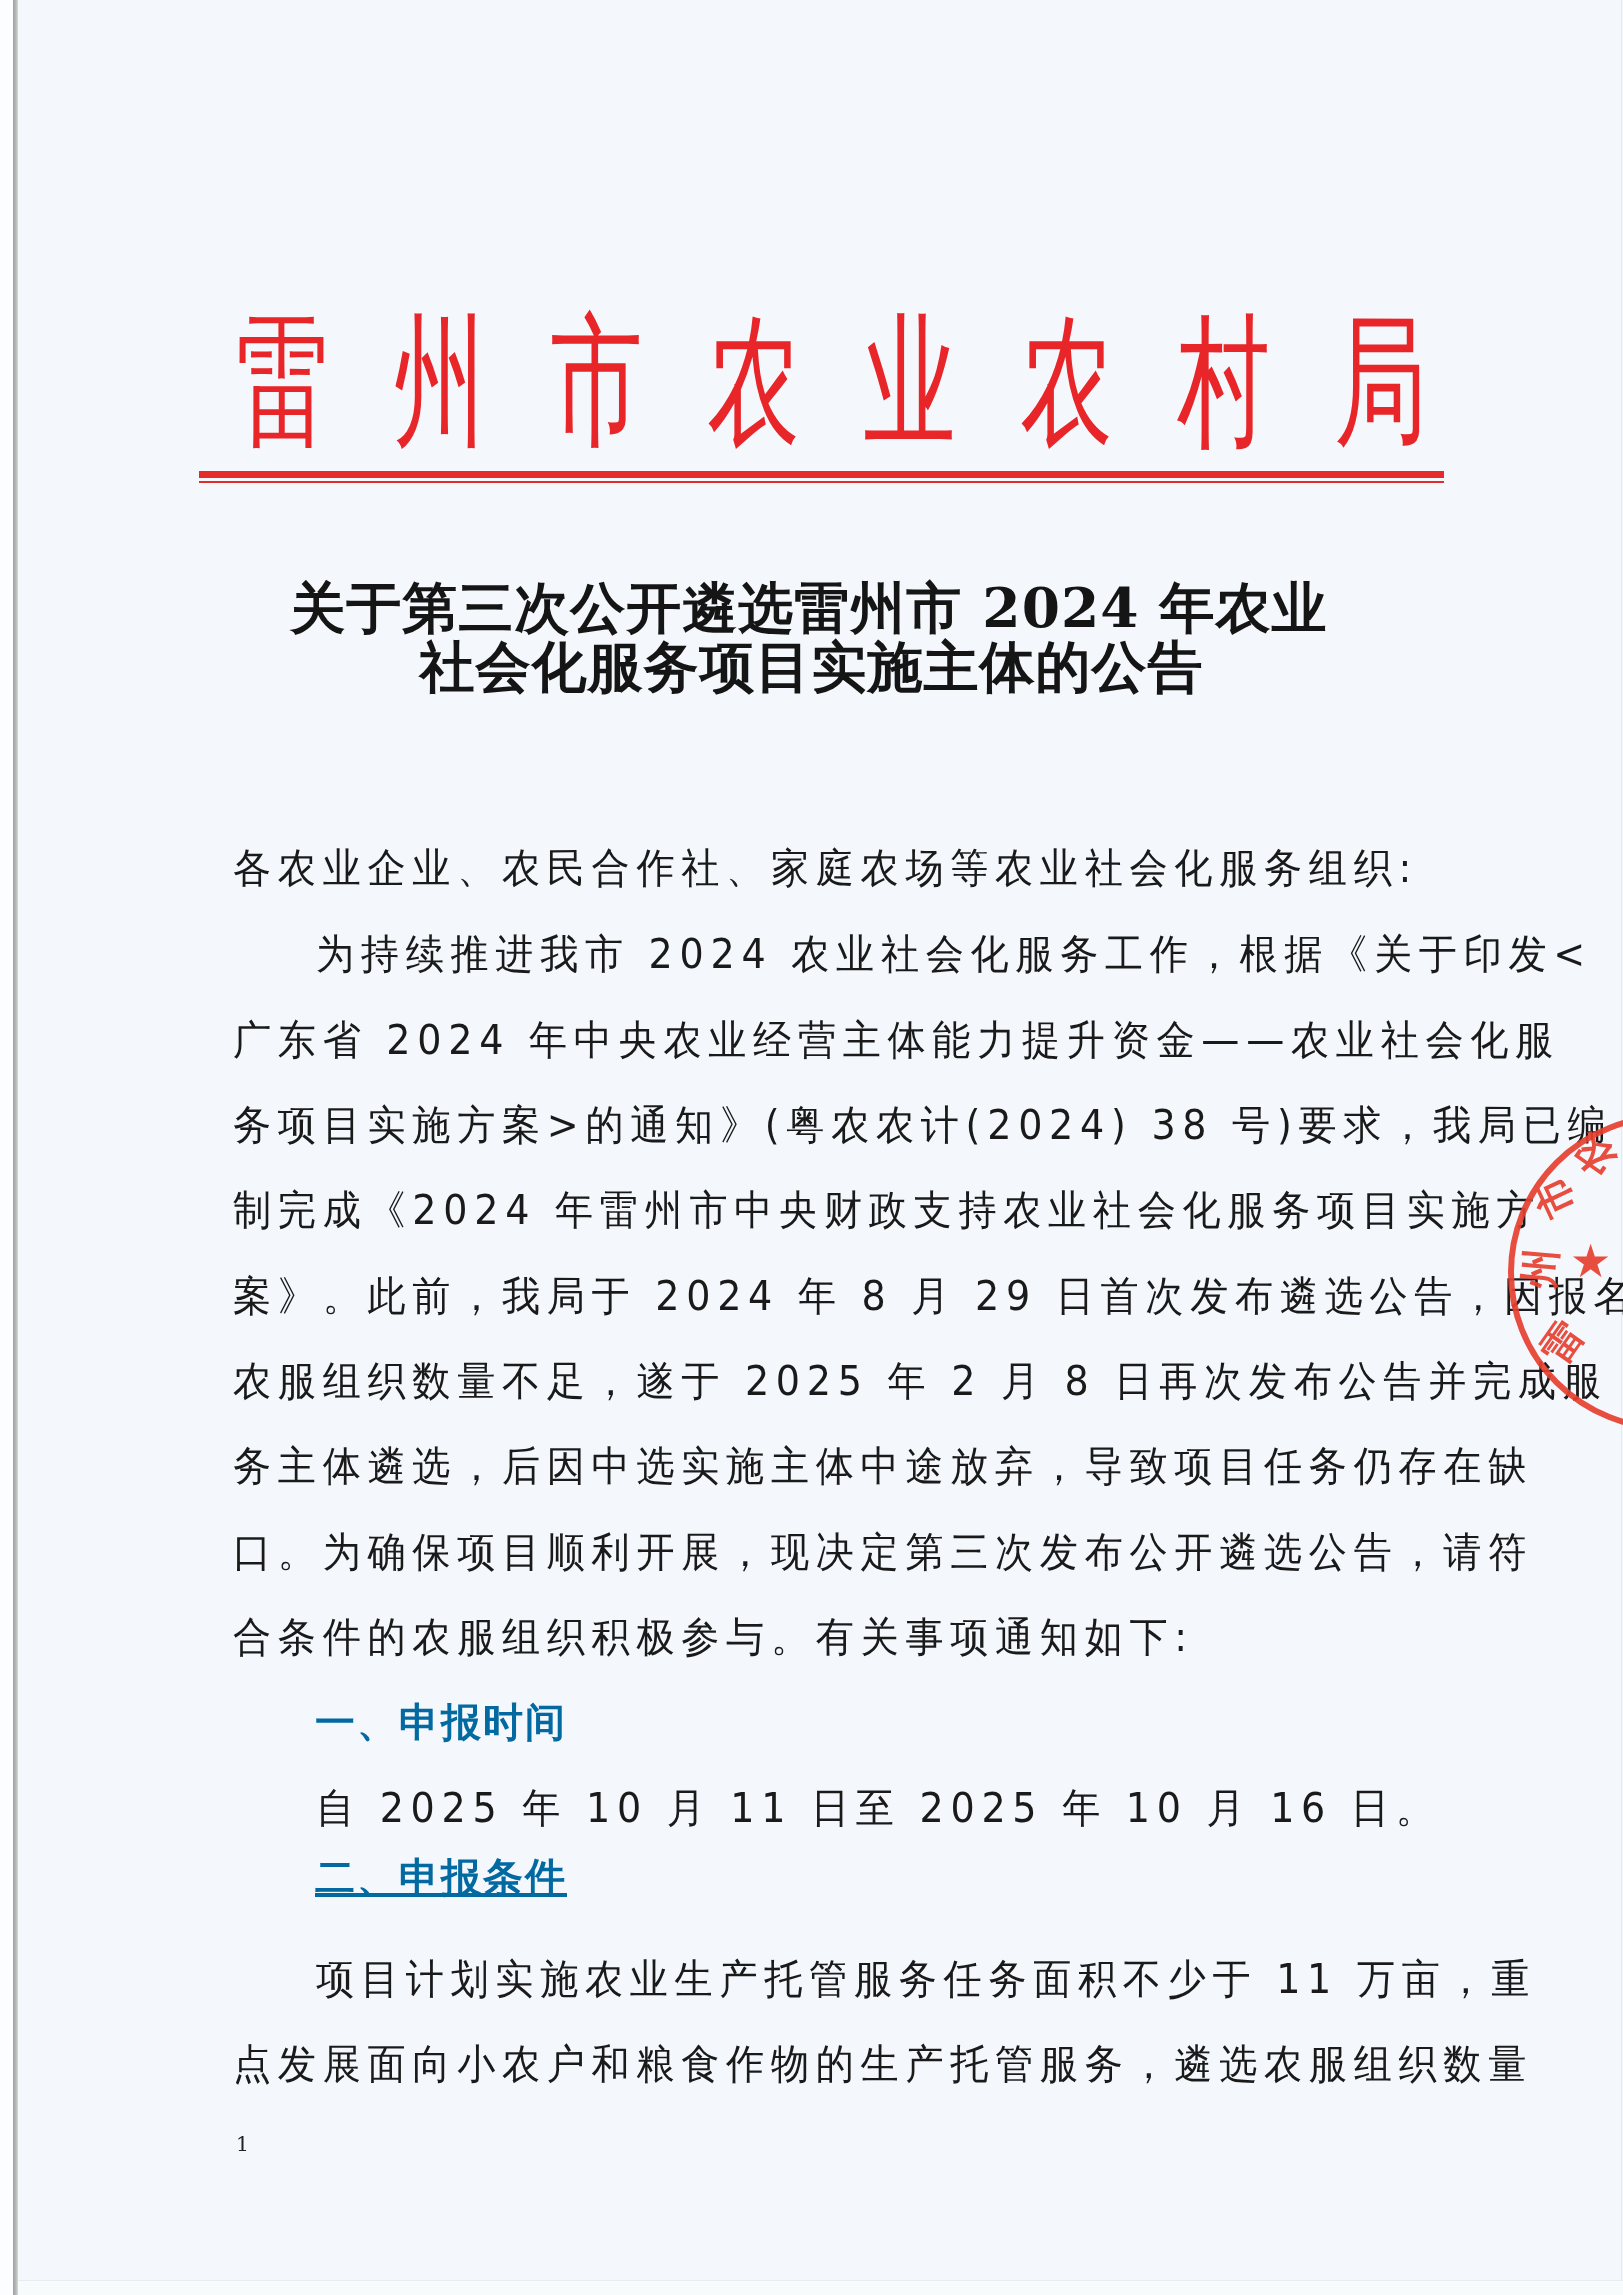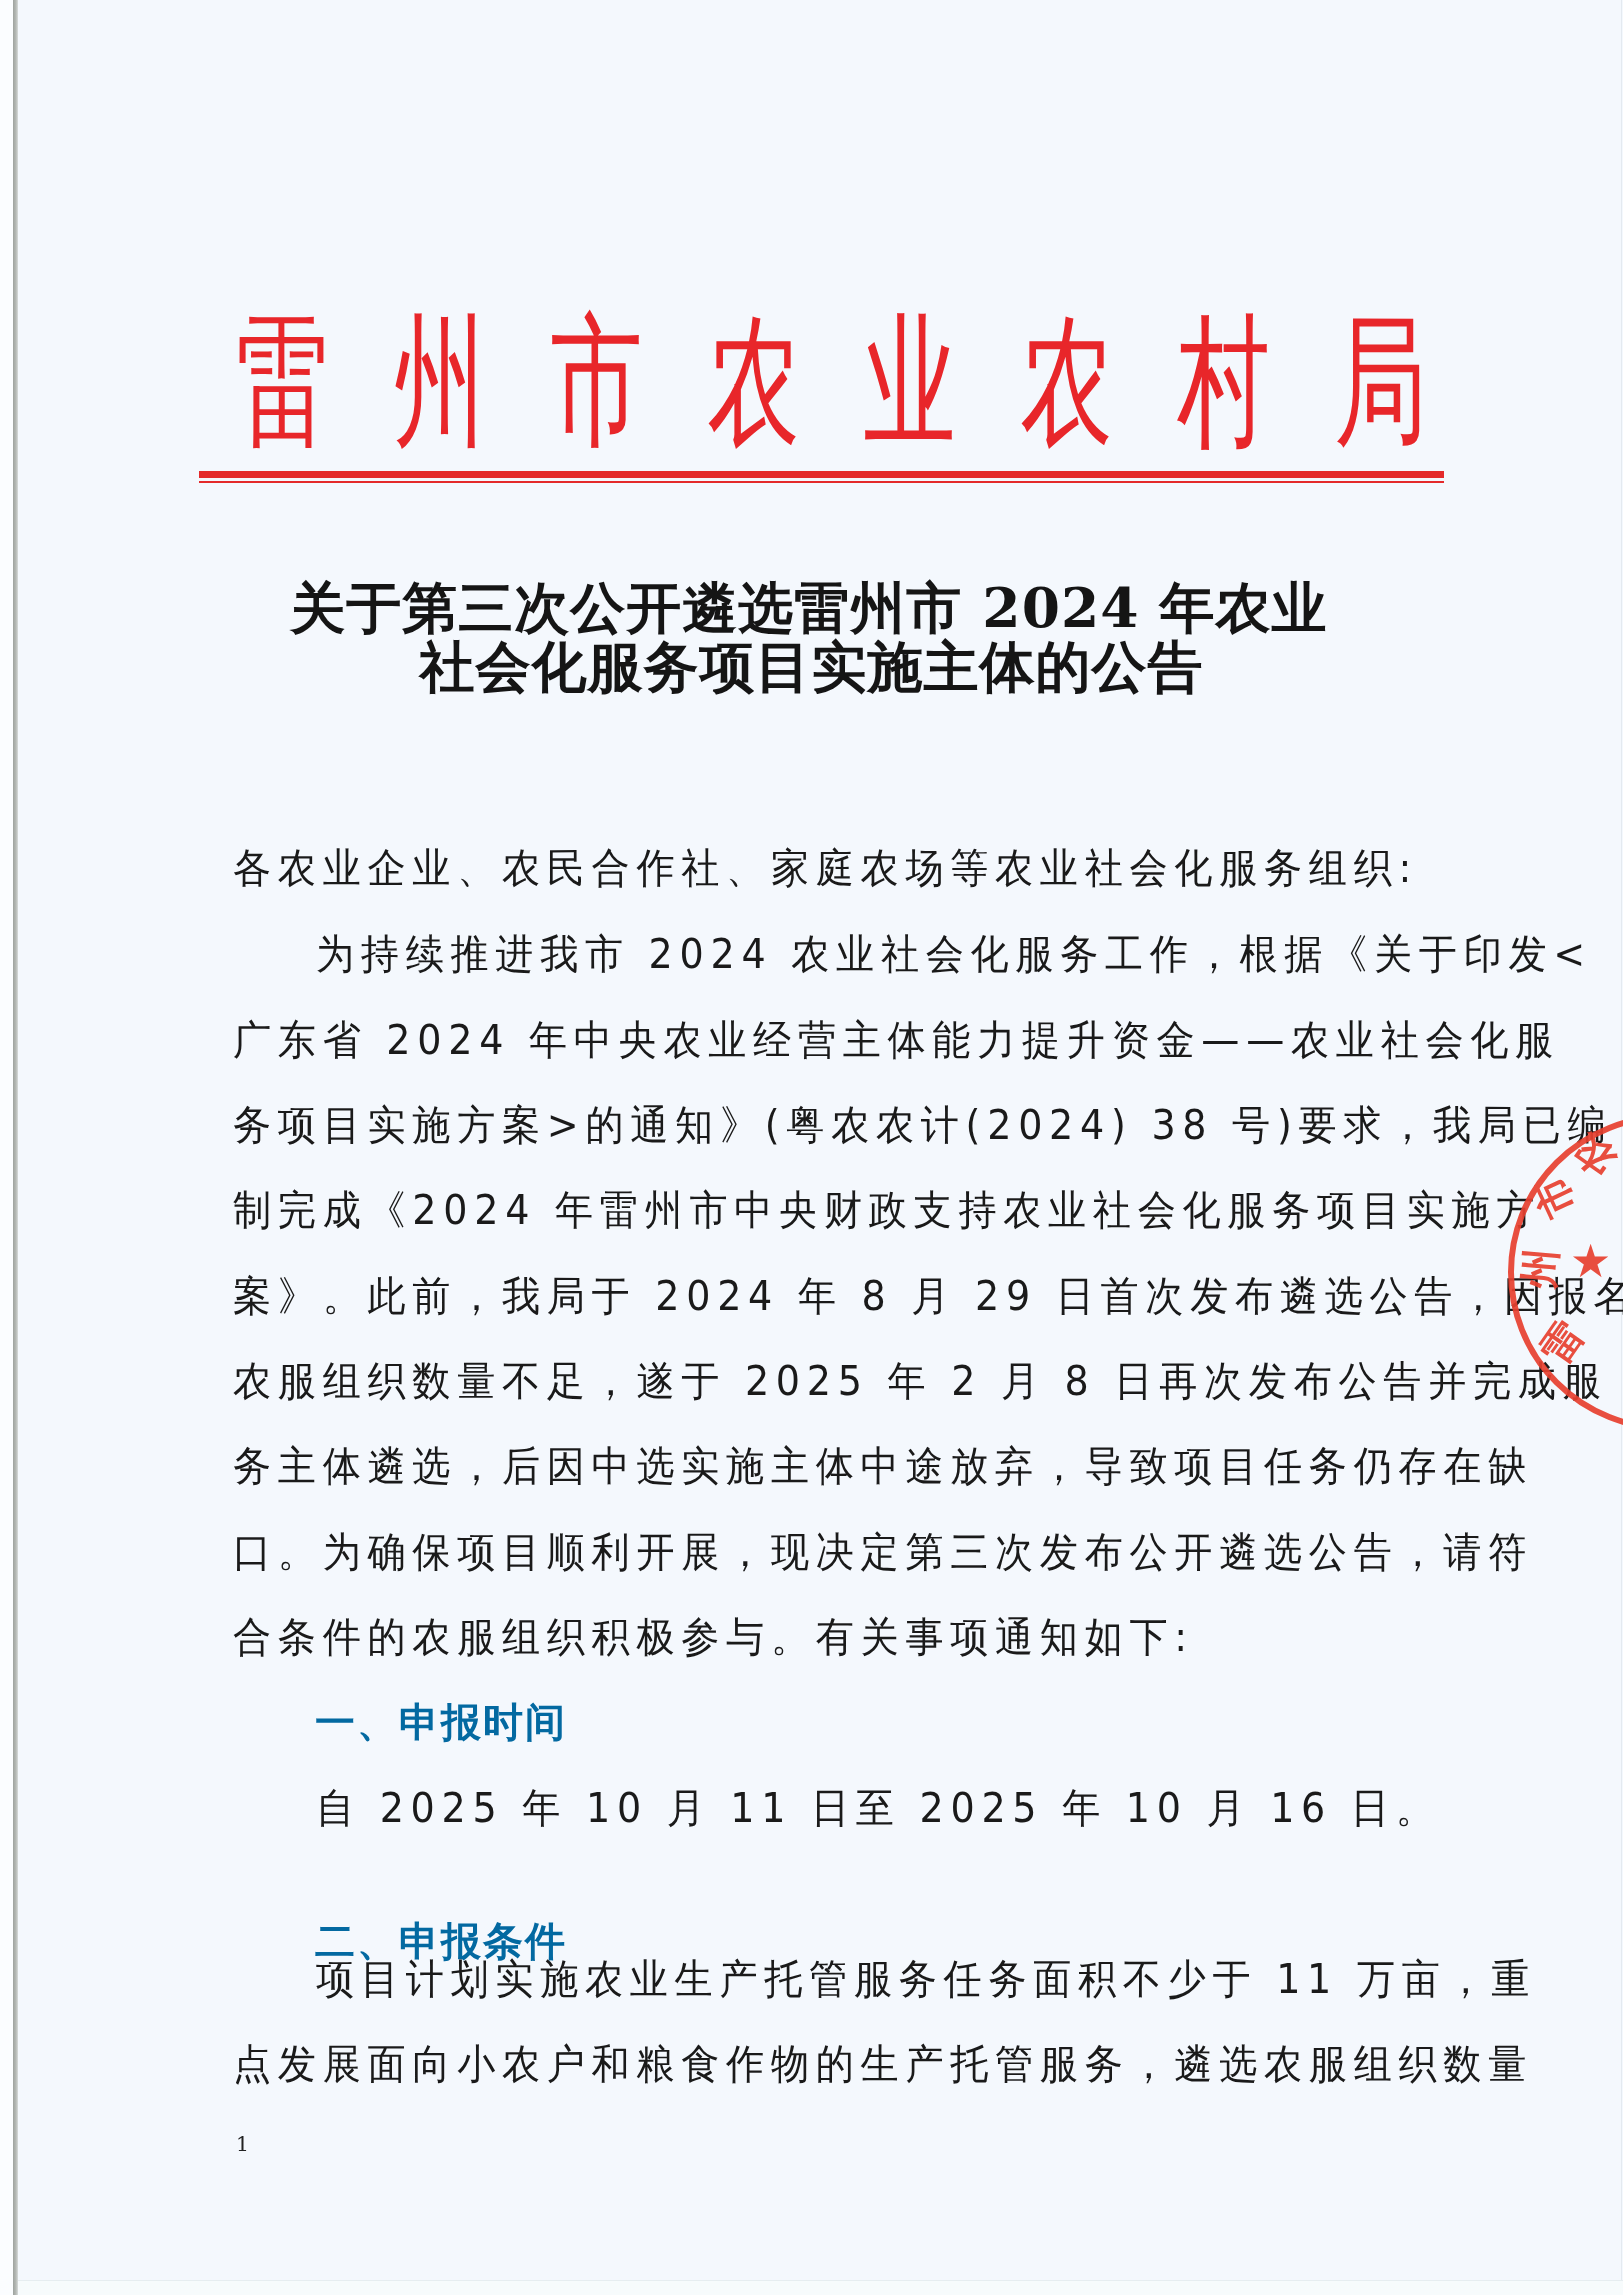--- a/index.html
+++ b/index.html
@@ -201,21 +201,21 @@
   <div class="line" style="top:1185px;">制完成《2024 年雷州市中央财政支持农业社会化服务项目实施方</div>
   <div class="line" style="top:1271px;">案》。此前，我局于 2024 年 8 月 29 日首次发布遴选公告，因报名</div>
   <div class="line" style="top:1356px;">农服组织数量不足，遂于 2025 年 2 月 8 日再次发布公告并完成服</div>
   <div class="line" style="top:1441px;">务主体遴选，后因中选实施主体中途放弃，导致项目任务仍存在缺</div>
   <div class="line" style="top:1527px;">口。为确保项目顺利开展，现决定第三次发布公开遴选公告，请符</div>
   <div class="line" style="top:1612px;">合条件的农服组织积极参与。有关事项通知如下:</div>
 
   <div class="section-heading" style="top:1697px;">一、申报时间</div>
   <div class="line indent" style="top:1783px;">自 2025 年 10 月 11 日至 2025 年 10 月 16 日。</div>
 
-  <div class="section-heading" style="top:1916px;">二、申报条件</div>
+  <div class="section-heading" style="top:1852px;text-decoration:underline;">二、申报条件</div>
   <div class="line indent" style="top:1954px;">项目计划实施农业生产托管服务任务面积不少于 11 万亩，重</div>
   <div class="line" style="top:2039px;">点发展面向小农户和粮食作物的生产托管服务，遴选农服组织数量</div>
 </div>
 
 <div class="seal">
   <span class="seal-char" style="left:28px; top:202px; transform:rotate(-55deg);">雷</span>
   <span class="seal-char" style="left:6.1px; top:128px; transform:rotate(-85deg);">州</span>
   <span class="seal-char" style="left:20.4px; top:56px; transform:rotate(-115deg);">市</span>
   <span class="seal-char" style="left:60px; top:15.3px; transform:rotate(-145deg);">农</span>
   <span class="seal-star" style="left:56px; top:118px;">★</span>

